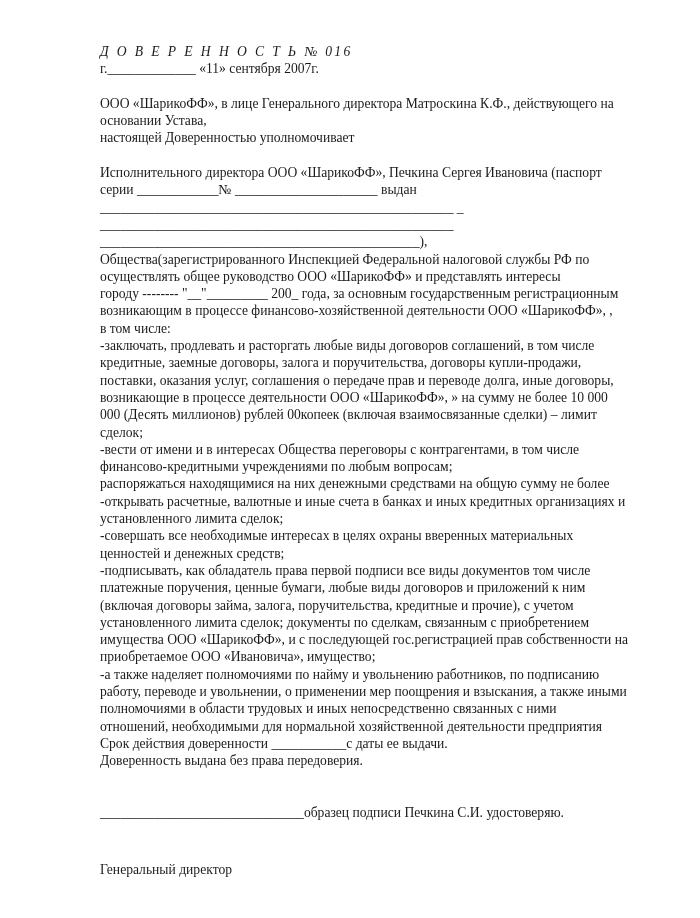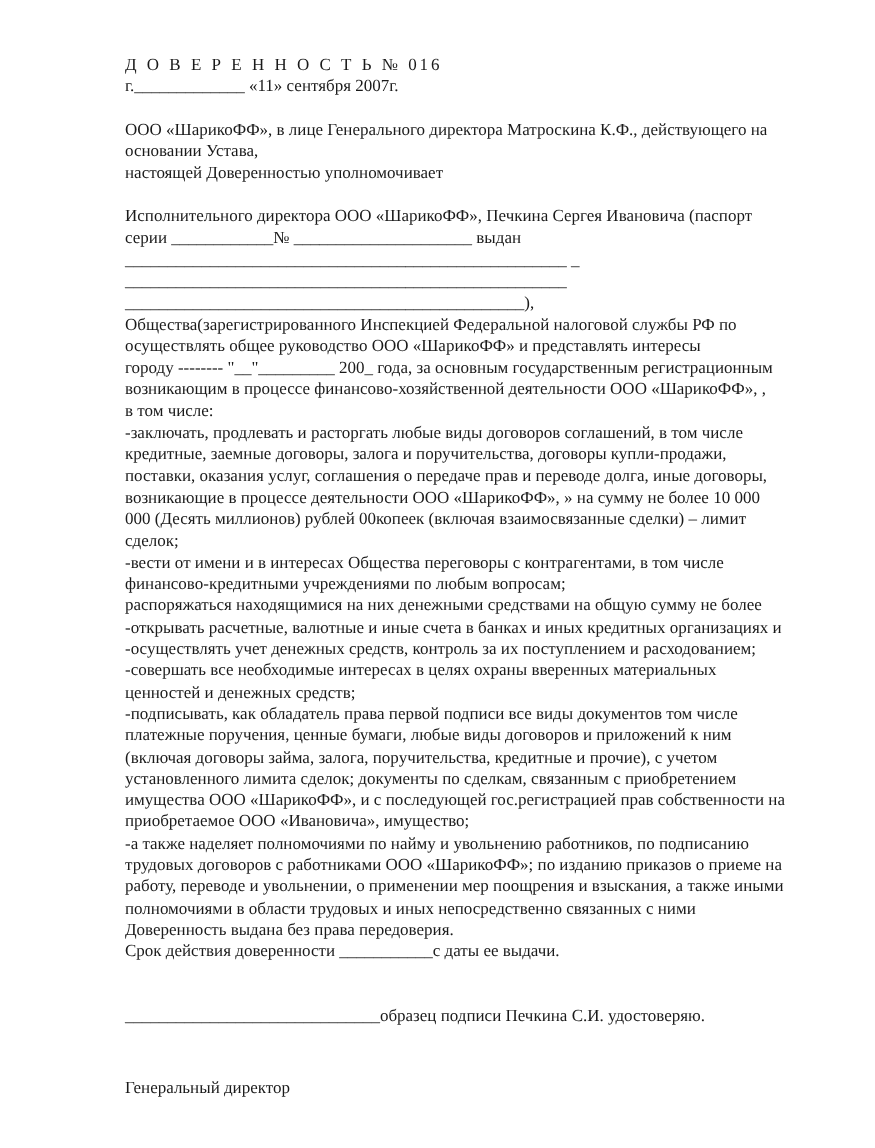--- a/index.html
+++ b/index.html
@@ -8,21 +8,21 @@
       font-family: "Liberation Serif", "DejaVu Serif", serif;
       color: #1a1a1a;
       font-size: 13.6px;
     }
     .page {
       position: absolute; left: 100px; top: 43px; width: 560px;
     }
     .ln {
       display: block; white-space: pre; line-height: 17.3px; height: 17.3px;
     }
-    .title { letter-spacing: 2.4px; }
+    .title { letter-spacing: 2.4px; font-style: italic; }
     .gap { height: 17.3px; }
     .gap2 { height: 34.6px; }
     .gap3 { height: 40px; }
   </style>
 </head>
 <body>
 
 <div class="page">
   <span class="ln title">Д О В Е Р Е Н Н О С Т Ь № 016</span>
   <span class="ln">г._____________ «11» сентября 2007г.</span>
@@ -47,35 +47,35 @@
     <span class="ln">-заключать, продлевать и расторгать любые виды договоров соглашений, в том числе</span>
     <span class="ln">кредитные, заемные договоры, залога и поручительства, договоры купли-продажи,</span>
     <span class="ln">поставки, оказания услуг, соглашения о передаче прав и переводе долга, иные договоры,</span>
     <span class="ln">возникающие в процессе деятельности ООО «ШарикоФФ», » на сумму не более 10 000</span>
     <span class="ln">000 (Десять миллионов) рублей 00копеек (включая взаимосвязанные сделки) – лимит</span>
     <span class="ln">сделок;</span>
     <span class="ln">-вести от имени и в интересах Общества переговоры с контрагентами, в том числе</span>
     <span class="ln">финансово-кредитными учреждениями по любым вопросам;</span>
     <span class="ln">распоряжаться находящимися на них денежными средствами на общую сумму не более</span>
     <span class="ln">-открывать расчетные, валютные и иные счета в банках и иных кредитных организациях и</span>
-    <span class="ln">-осуществлять учет денежных средств, контроль за их поступлением и расходованием;</span>
+    <span class="ln">установленного лимита сделок;</span>
     <span class="ln">-совершать все необходимые интересах в целях охраны вверенных материальных</span>
     <span class="ln">ценностей и денежных средств;</span>
     <span class="ln">-подписывать, как обладатель права первой подписи все виды документов том числе</span>
     <span class="ln">платежные поручения, ценные бумаги, любые виды договоров и приложений к ним</span>
     <span class="ln">(включая договоры займа, залога, поручительства, кредитные и прочие), с учетом</span>
     <span class="ln">установленного лимита сделок; документы по сделкам, связанным с приобретением</span>
     <span class="ln">имущества ООО «ШарикоФФ», и с последующей гос.регистрацией прав собственности на</span>
     <span class="ln">приобретаемое ООО «Ивановича», имущество;</span>
     <span class="ln">-а также наделяет полномочиями по найму и увольнению работников, по подписанию</span>
-    <span class="ln">трудовых договоров с работниками ООО «ШарикоФФ»; по изданию приказов о приеме на</span>
     <span class="ln">работу, переводе и увольнении, о применении мер поощрения и взыскания, а также иными</span>
     <span class="ln">полномочиями в области трудовых и иных непосредственно связанных с ними</span>
+    <span class="ln">отношений, необходимыми для нормальной хозяйственной деятельности предприятия</span>
+    <span class="ln">Срок действия доверенности ___________с даты ее выдачи.</span>
     <span class="ln">Доверенность выдана без права передоверия.</span>
-    <span class="ln">Срок действия доверенности ___________с даты ее выдачи.</span>
   </div>
   <div class="gap2"></div>
   <span class="ln">______________________________образец подписи Печкина С.И. удостоверяю.</span>
   <div class="gap3"></div>
   <div>
     <span class="ln">Генеральный директор</span>
 
   </div>
 </div>
 

